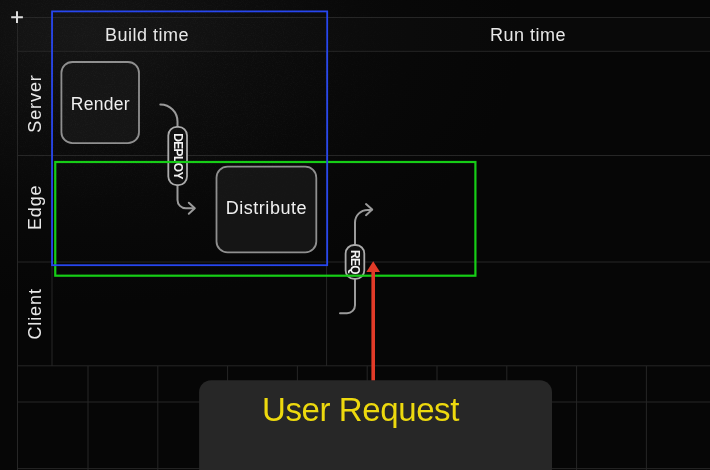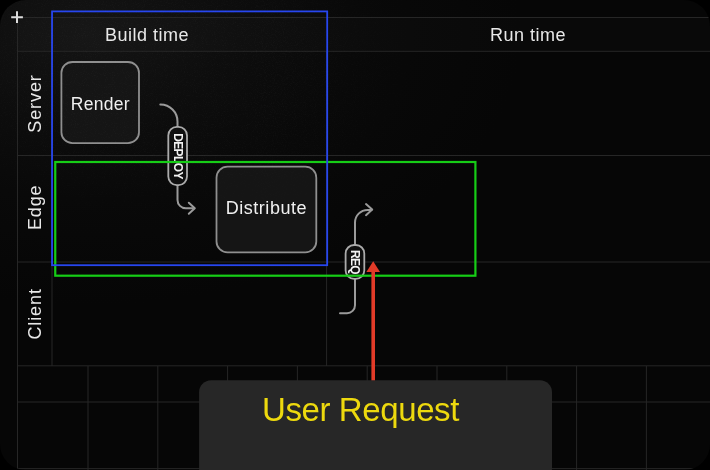--- a/index.html
+++ b/index.html
@@ -1,18 +1,18 @@
 <!DOCTYPE html>
 <html><head>
 <meta charset="utf-8">
 <style>
   html,body{margin:0;padding:0;background:#000;}
   #stage{position:relative;transform:translateZ(0);width:710px;height:470px;overflow:hidden;
     background:radial-gradient(480px 300px at 90px 35px, #141414 0%, #0d0d0d 30%, #090909 55%, #060606 90%);
-    font-family:"Liberation Sans", sans-serif;border-radius:26px;}
+    font-family:"Liberation Sans", sans-serif;}
   svg{position:absolute;left:0;top:0;}
 </style>
 </head>
 <body>
 <div id="stage">
 <svg width="710" height="470" viewBox="0 0 710 470">
   <defs>
     <filter id="grain" x="0%" y="0%" width="100%" height="100%">
       <feTurbulence type="fractalNoise" baseFrequency="0.9" numOctaves="2" stitchTiles="stitch"></feTurbulence>
       <feColorMatrix type="matrix" values="0 0 0 0 1  0 0 0 0 1  0 0 0 0 1  1.2 0 0 0 -0.55"></feColorMatrix>

